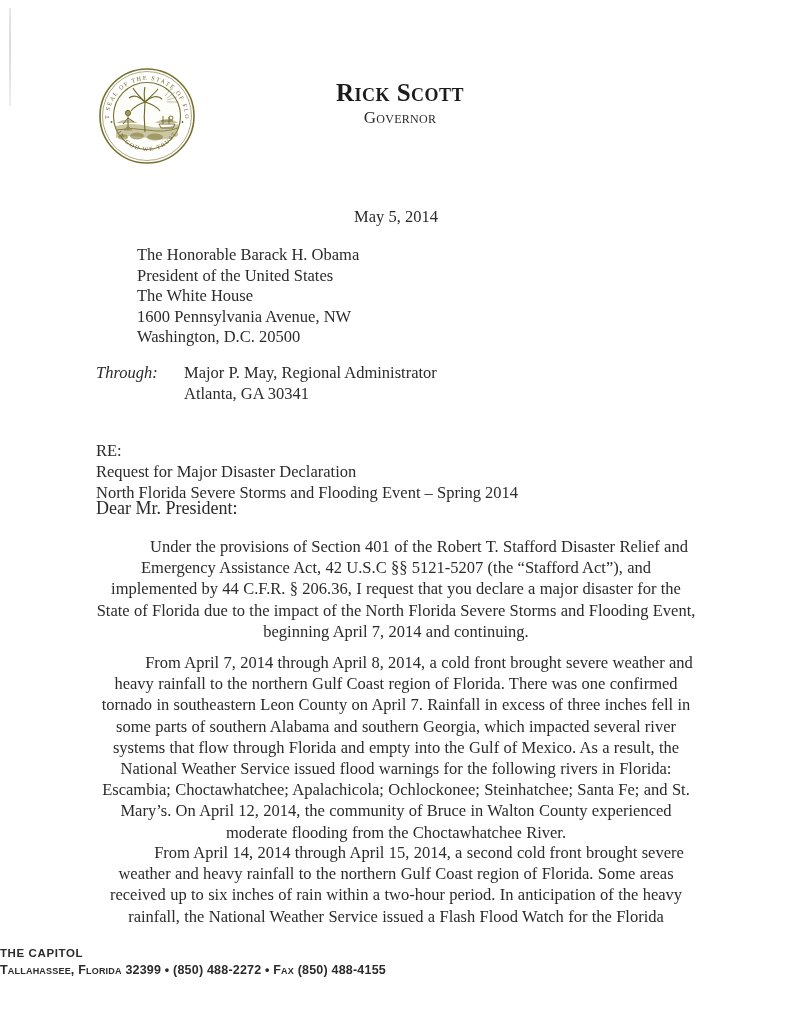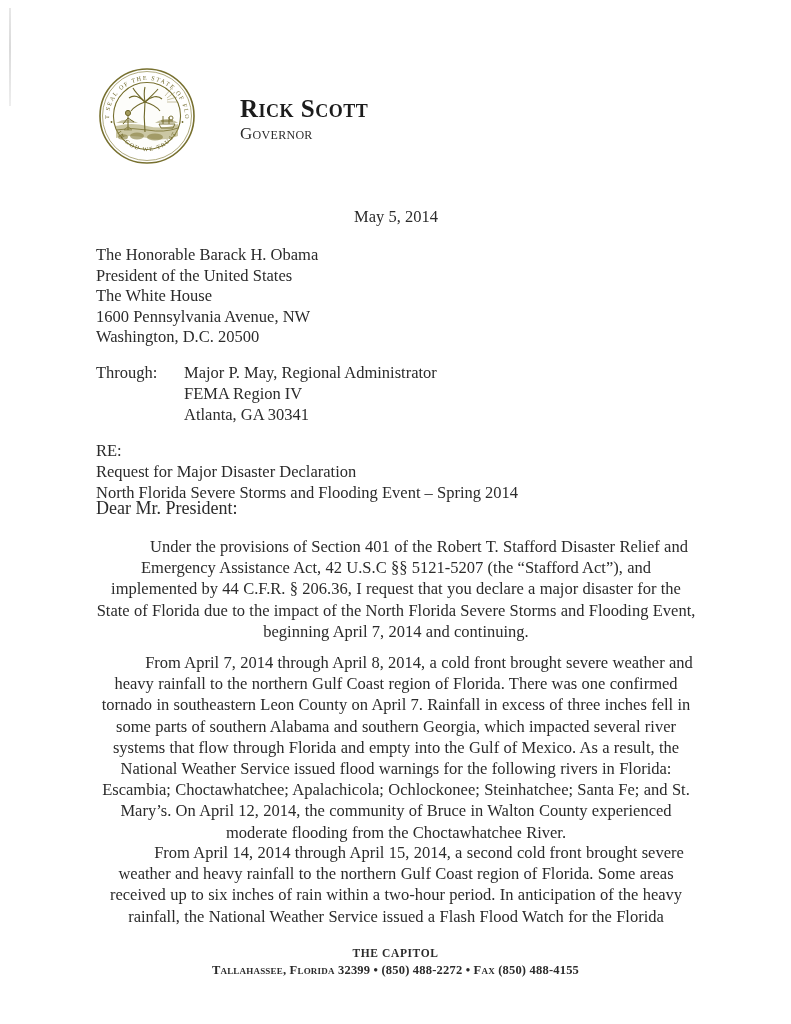--- a/index.html
+++ b/index.html
@@ -41,22 +41,23 @@
     left: 97px;
     top: 66px;
     width: 100px;
     height: 100px;
   }
   #seal-wrap svg { display: block; }
 
   #gov-name-block {
     position: absolute;
     left: 240px;
-    top: 96px;
+    top: 80px;
     width: 320px;
+    text-align: center;
   }
   #gov-name {
     font-family: "Liberation Serif", "DejaVu Serif", serif;
     font-weight: bold;
     font-size: 25px;
     letter-spacing: .5px;
     color: #1c1c1c;
     font-variant: small-caps;
     line-height: 1.05;
     white-space: nowrap;
@@ -81,39 +82,39 @@
     line-height: 21px;
   }
 
   #address-block {
     position: absolute;
     left: 96px;
     top: 245px;
     font-size: 16.5px;
     line-height: 20.5px;
   }
-  #address-block div { white-space: nowrap; }
+  #address-block div { white-space: nowrap; margin-left: 41px; }
 
   .label-row {
     position: absolute;
     font-size: 16.5px;
     line-height: 21px;
     display: flex;
   }
   .label-row .lbl {
     flex: 0 0 auto;
     white-space: nowrap;
   }
   .label-row .val {
     flex: 1 1 auto;
   }
   .label-row .val div { white-space: nowrap; }
 
   #through-block { left: 96px; top: 362px; width: 600px; }
-  #through-block .lbl { width: 88px; }
+  #through-block .lbl { width: 88px; font-style: italic; }
 
   #re-block { left: 96px; top: 440px; width: 600px; flex-direction: column; }
   #re-block .lbl { width: 47px; }
 
   #salutation {
     position: absolute;
     left: 96px;
     top: 498px;
     font-size: 18px;
     line-height: 21px;
@@ -133,22 +134,22 @@
   #para-1 { top: 536px; }
   #para-2 { top: 652px; }
   #para-3 { top: 842px; }
 
   
   #footer {
     position: absolute;
     left: 0;
     top: 946px;
     width: 791px;
-    text-align: center;
-    font-family: Liberation Serif, serif;
+    text-align: left;
+    font-family: Liberation Sans, sans-serif;
     color: #2b2b2b;
   }
   #footer-capitol {
     font-size: 11.5px;
     font-weight: bold;
     letter-spacing: .6px;
     line-height: 15px;
   }
   #footer-contact {
     font-size: 12.5px;
@@ -253,21 +254,20 @@
     <div>President of the United States</div>
     <div>The White House</div>
     <div>1600 Pennsylvania Avenue, NW</div>
     <div>Washington, D.C. 20500</div>
   </div>
 
   <div id="through-block" class="label-row">
     <div class="lbl">Through:</div>
     <div class="val">
       <div>Major P. May, Regional Administrator</div>
-      <div>FEMA Region IV</div>
       <div>Atlanta, GA 30341</div>
     </div>
   </div>
 
   <div id="re-block" class="label-row">
     <div class="lbl">RE:</div>
     <div class="val">
       <div>Request for Major Disaster Declaration</div>
       <div>North Florida Severe Storms and Flooding Event – Spring 2014</div>
     </div>

